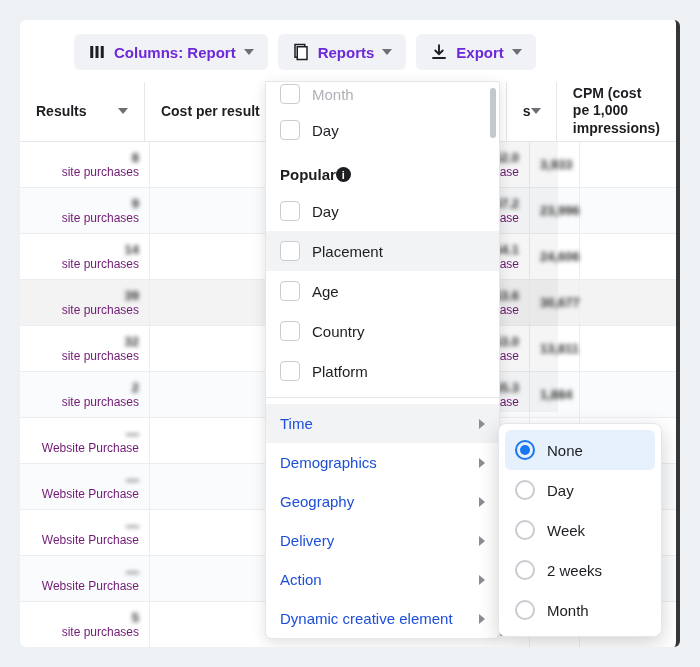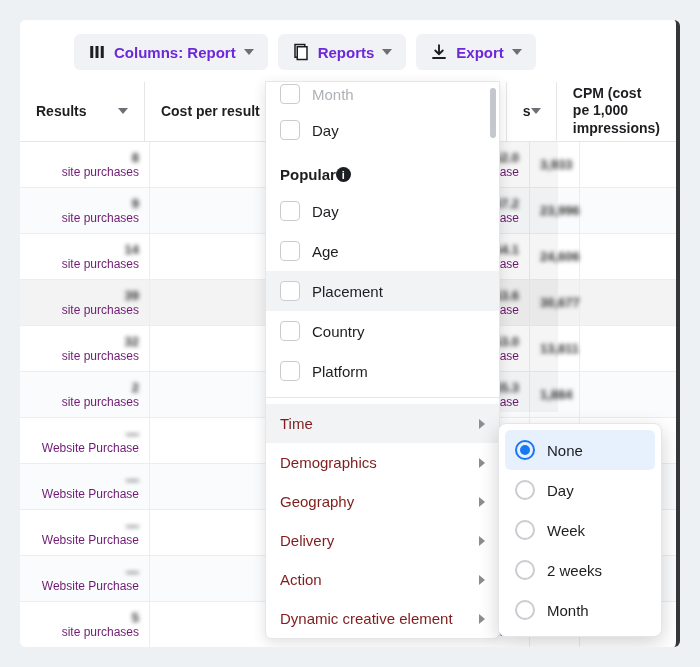--- a/index.html
+++ b/index.html
@@ -114,21 +114,21 @@
 .opt:hover, .opt.hov { background:#f2f3f5; }
 .cb {
   width:20px; height:20px; border:1px solid #c9ccd0; border-radius:4px;
   background:#fff; flex-shrink:0;
 }
 .sec-label { padding: 16px 14px 8px; font-size:15px; font-weight:700; display:flex; align-items:center; gap:0;}
 .info-ic { width:15px;height:15px;border-radius:50%;background:#1c1e21;color:#fff;display:inline-flex;align-items:center;justify-content:center;font-size:11px;font-weight:700;}
 .divider { height:1px;background:#e4e6ea; margin: 6px 0; }
 .cat {
   display:flex; align-items:center; justify-content:space-between;
-  padding: 11px 14px; font-size:15px; color:#7f1d1d; cursor:pointer;
+  padding: 11px 14px; font-size:15px; color:#1d4ed8; cursor:pointer;
 }
 .cat.hov { background:#f2f3f5; }
 .chev-r {
   width:0;height:0;
   border-top:5px solid transparent;
   border-bottom:5px solid transparent;
   border-left:6px solid #8a8d91;
 }
 
 
@@ -380,27 +380,27 @@
         </div>
       <div class="sec-label">
         <span>Popular</span>
         <span class="info-ic">i</span>
       </div>
       <div id="pop-items">
           <div class="opt">
             <span class="cb"></span>
             <span>Day</span>
           </div>
+          <div class="opt hov">
+            <span class="cb"></span>
+            <span>Placement</span>
+          </div>
           <div class="opt">
             <span class="cb"></span>
             <span>Age</span>
-          </div>
-          <div class="opt hov">
-            <span class="cb"></span>
-            <span>Placement</span>
           </div>
           <div class="opt">
             <span class="cb"></span>
             <span>Country</span>
           </div>
           <div class="opt">
             <span class="cb"></span>
             <span>Platform</span>
           </div>
         </div>

